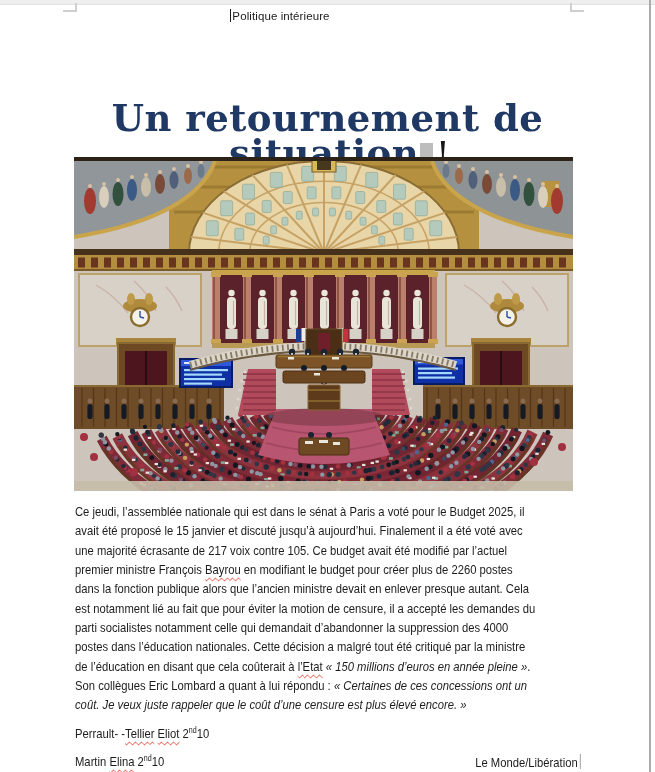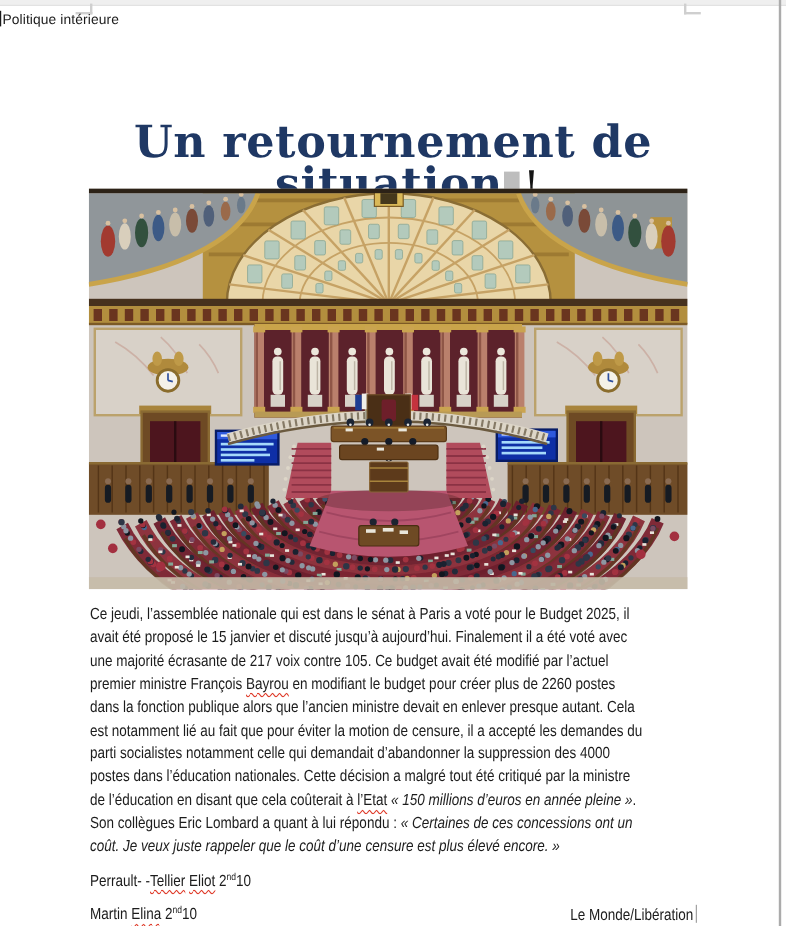--- a/index.html
+++ b/index.html
@@ -5,21 +5,21 @@
   html,body{margin:0;padding:0;}
   body{
     width:655px;height:772px;position:relative;overflow:hidden;
     background:#ffffff;font-family:"Liberation Sans",sans-serif;
   }
   .top-strip{position:absolute;left:0;top:0;width:655px;height:4px;background:#efefef;border-bottom:1px solid #e2e2e2;}
   .right-edge{position:absolute;left:649px;top:0;width:2px;height:772px;background:#ababab;}
   .crop{position:absolute;top:3px;width:12px;height:7px;}
   .crop.l{left:63px;border-right:2px solid #cfcfcf;border-bottom:2px solid #cfcfcf;}
   .crop.r{left:570px;border-left:2px solid #cfcfcf;border-bottom:2px solid #cfcfcf;}
-  .running-head{position:absolute;left:0;top:9px;width:560px;text-align:left;
+  .running-head{position:absolute;left:0;top:9px;width:560px;text-align:center;
     font-size:11.5px;color:#1a1a1a;letter-spacing:.1px;}
   .head-caret{display:inline-block;width:1px;height:13px;background:#1a1a1a;vertical-align:-2px;margin-right:1px;}
   .doc-title{position:absolute;left:0;width:655px;text-align:center;
     font-family:"DejaVu Serif",serif;font-weight:700;color:#1f3864;
     font-size:37px;line-height:44px;letter-spacing:.5px;}
   .doc-title.t1{top:71px;}
   .doc-title.t2{top:106px;margin-left:12px;}
   .sel-block{display:inline-block;width:13px;height:47px;background:#bdbdbd;
     vertical-align:middle;transform:translateY(10px);margin-left:1px;}
   .excl{font-weight:500;color:#151515;font-size:33px;margin-left:3px;}

